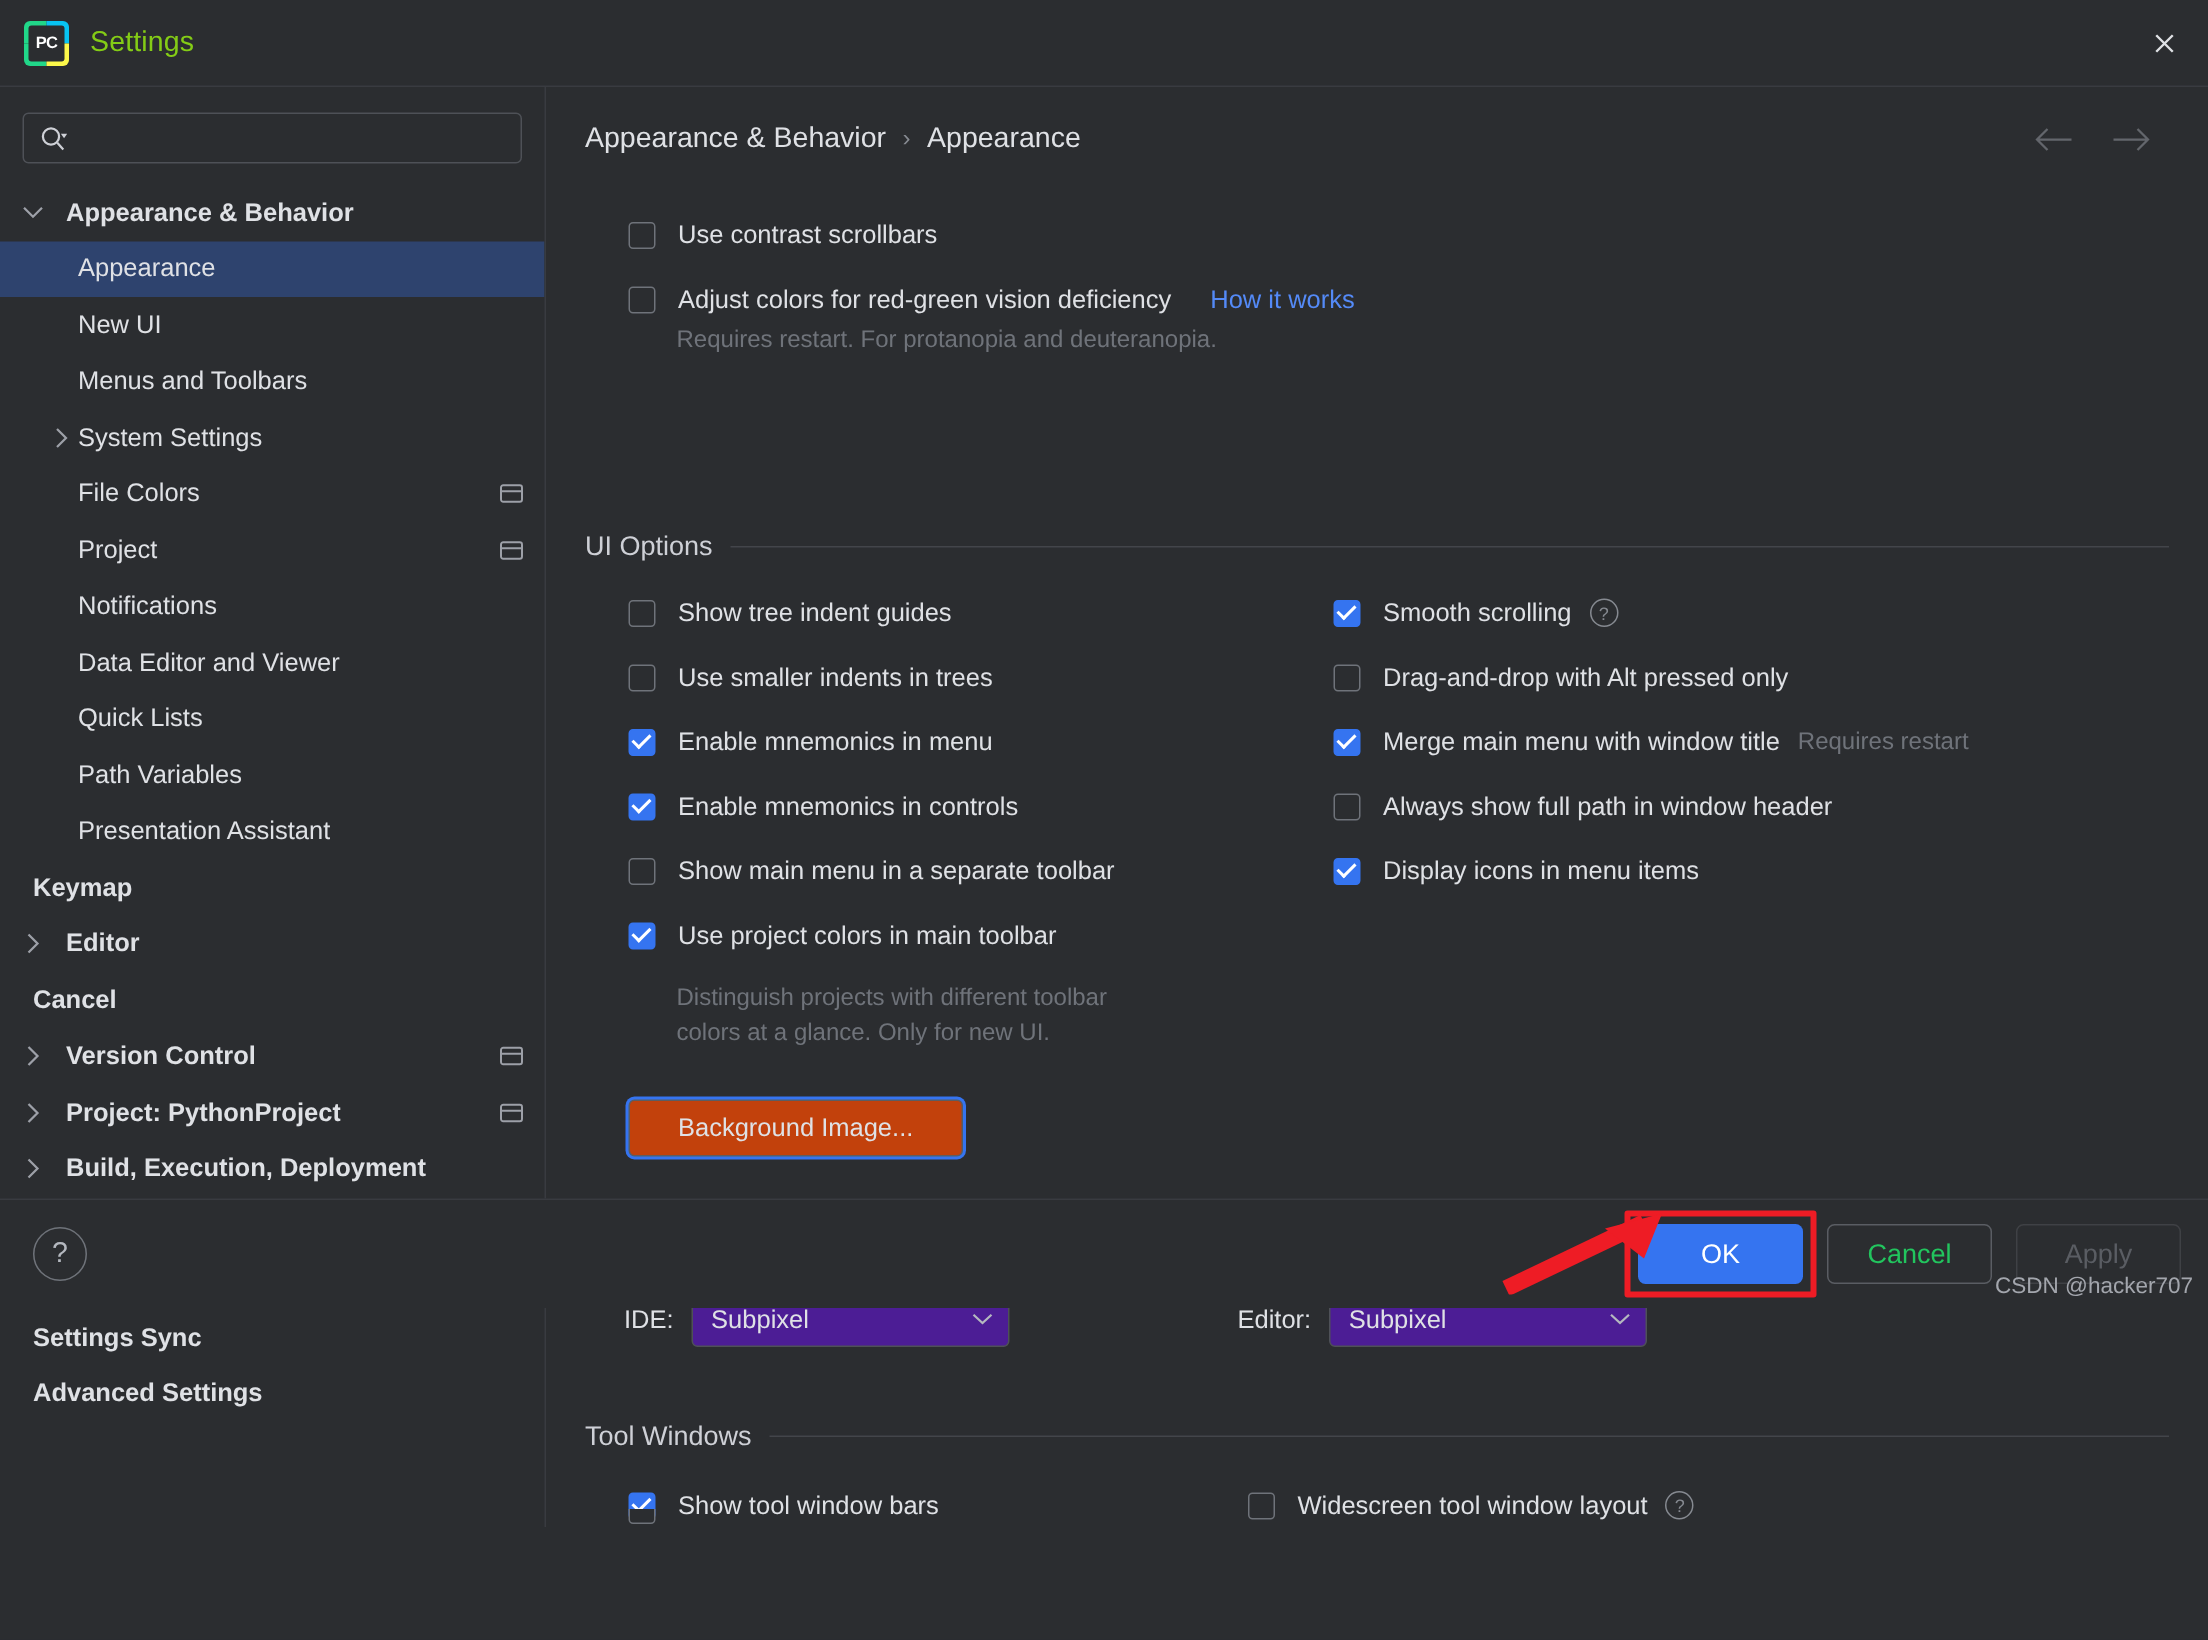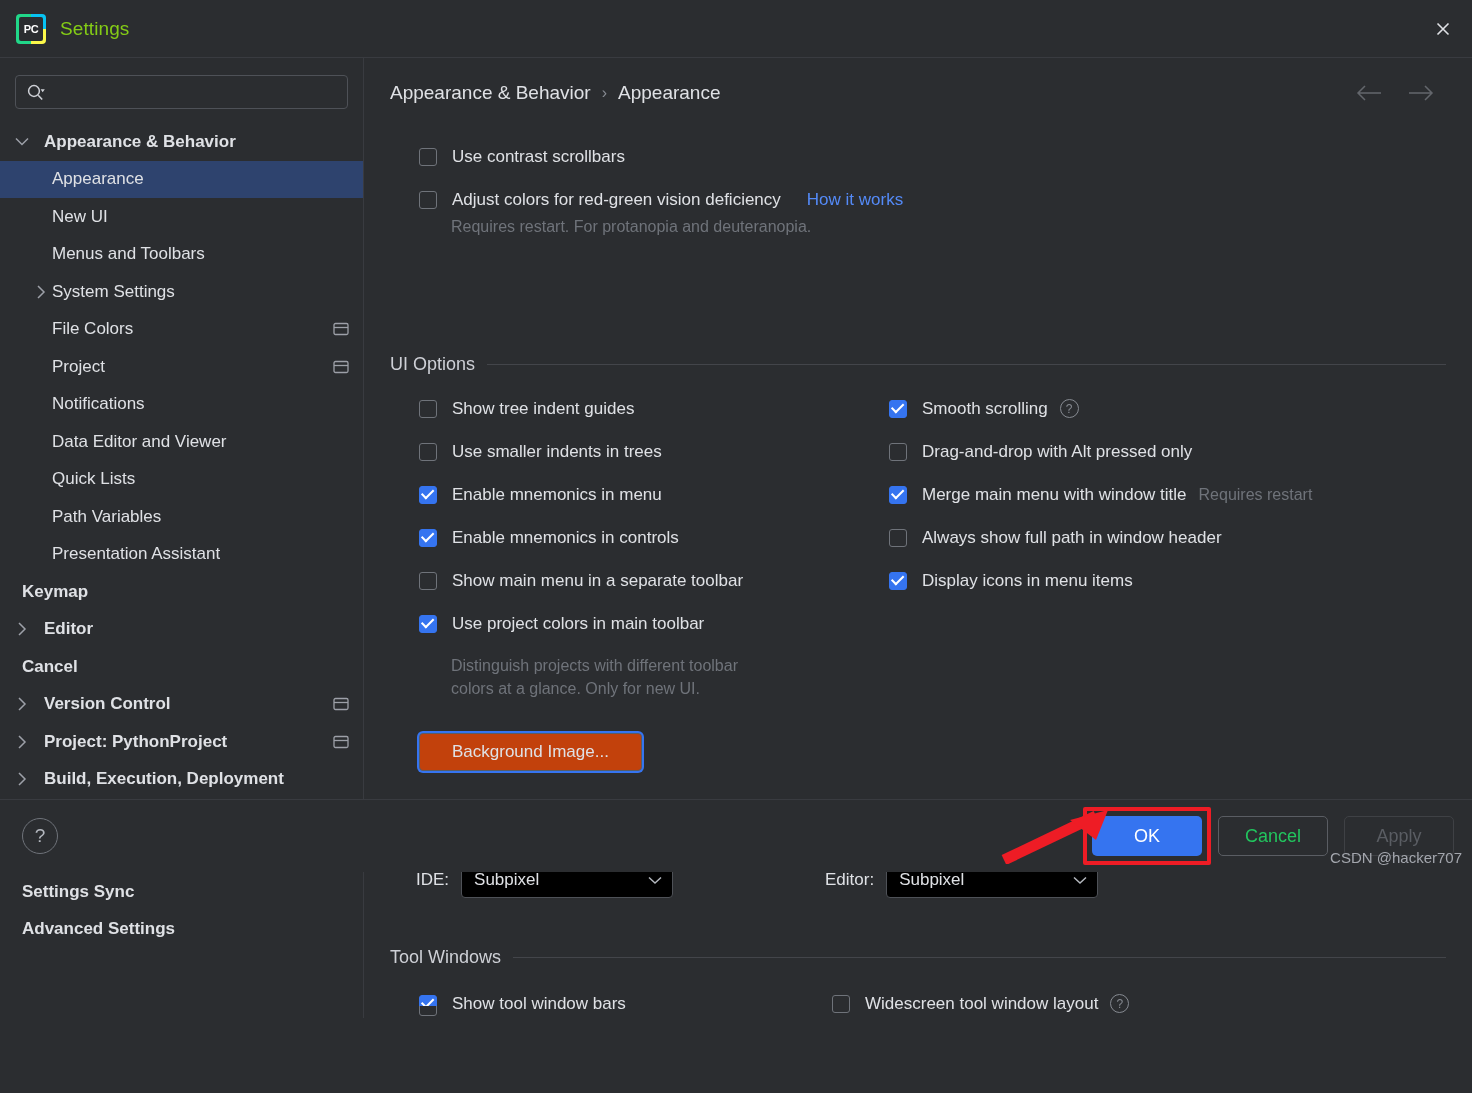--- a/index.html
+++ b/index.html
@@ -143,21 +143,21 @@
   .btn-outline {
     display: inline-flex; align-items: center; justify-content: center;
     height: 38px; padding: 0 32px; border-radius: 4px;
     background: #c2410c; border: 1px solid #5A5D63;
     color: #DFE1E5; font-size: 17px; cursor: pointer;
     box-shadow: 0 0 0 2px #3574F0;
   }
 
   .combo {
     display: inline-flex; align-items: center; height: 36px; min-width: 212px;
-    background: #000000; border: 1px solid #4E5157; border-radius: 4px;
+    background: #4c1d95; border: 1px solid #4E5157; border-radius: 4px;
     padding: 0 10px 0 12px; cursor: pointer;
   }
   .combo .val { font-size: 17px; color: #DFE1E5; flex: 1; }
   .combo .chev { margin-left: 10px; color: #B4B8BF; }
   .field-label { font-size: 17px; color: #DFE1E5; margin-right: 12px; }
 
   
   .footer {
     position: absolute; left: 0; bottom: 0; width: 1472px; height: 73px;
     background: #2B2D30; border-top: 1px solid #393B40;

